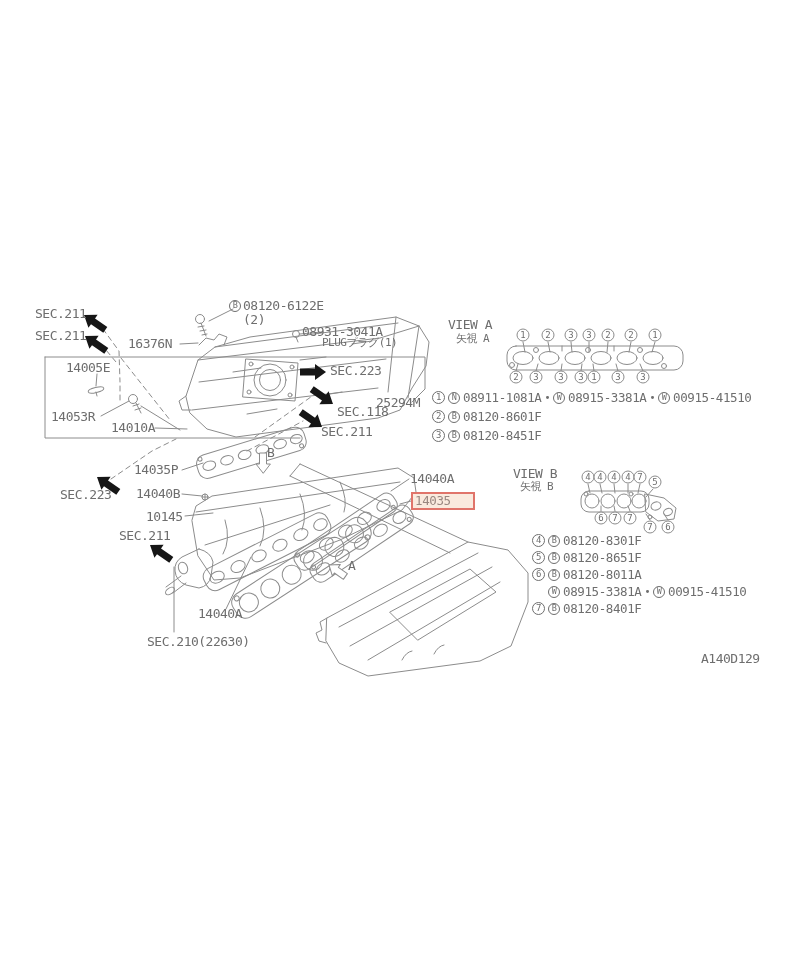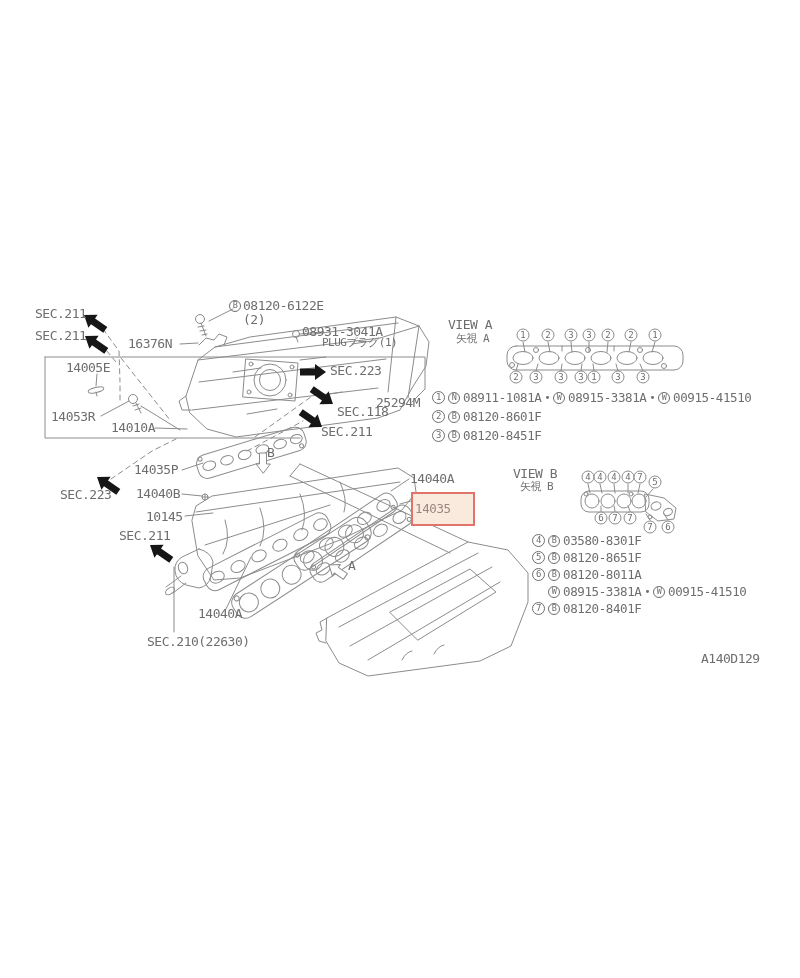--- a/index.html
+++ b/index.html
@@ -16,21 +16,21 @@
         border:1px solid var(--text);border-radius:50%;font-size:8.5px;line-height:1;flex:none;
         box-sizing:border-box;}
   .pnum{width:13px;height:13px;font-size:9px;}
   .spacer{width:13px;height:13px;flex:none;}
   .prow{position:absolute;display:flex;align-items:center;gap:3px;white-space:nowrap;
         font-size:12.5px;letter-spacing:-0.4px;}
   .callout{position:absolute;width:13px;height:13px;border:1px solid var(--line);border-radius:50%;
            font-size:9px;line-height:1;display:flex;align-items:center;justify-content:center;
            transform:translate(-50%,-50%);color:var(--text);background:#fff;box-sizing:border-box;}
   .hl{position:absolute;border:2px solid var(--hlb);background:var(--hlf);color:var(--hlt);
-      font-size:12.5px;line-height:14px;padding:8px 2px;letter-spacing:-0.4px;}
+      font-size:12.5px;line-height:14px;padding:0 2px;letter-spacing:-0.4px;}
   .sep{font-size:10px;margin:0 0px;}
   .comp{display:flex;align-items:center;gap:2px;}
 </style>
 </head>
 <body>
 
 <div id="stage">
 
   <svg id="art" width="800" height="978" viewBox="0 0 800 978" fill="none" stroke="#8c8c8c" stroke-width="1" stroke-linecap="round" stroke-linejoin="round">
     <defs>
@@ -362,21 +362,21 @@
       <div class="prow" style="left: 432px; top: 428px;">
         <span class="circ pnum">3</span>
         <span class="circ">B</span>
         <span>08120-8451F</span>
       </div>
     </div>
   <div id="parts-b">
       <div class="prow" style="left: 532px; top: 533px;">
         <span class="circ pnum">4</span>
         <span class="circ">B</span>
-        <span>03580-8301F</span>
+        <span>08120-8301F</span>
       </div>
       <div class="prow" style="left: 532px; top: 550px;">
         <span class="circ pnum">5</span>
         <span class="circ">B</span>
         <span>08120-8651F</span>
       </div>
       <div class="prow" style="left: 532px; top: 567px;">
         <span class="circ pnum">6</span>
         <span class="circ">B</span>
         <span>08120-8011A</span>

